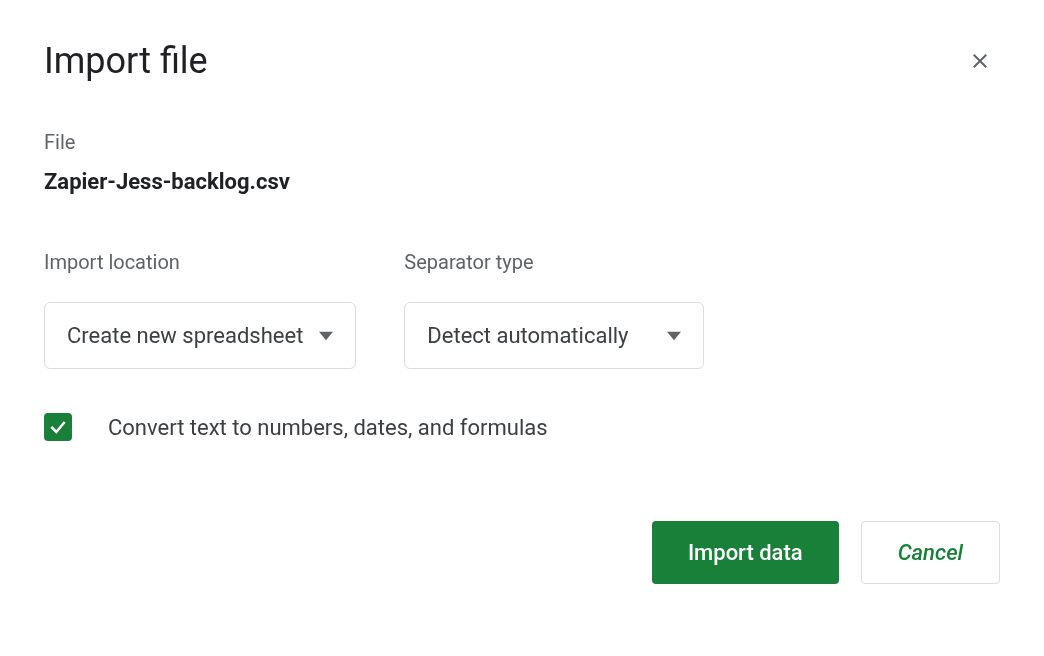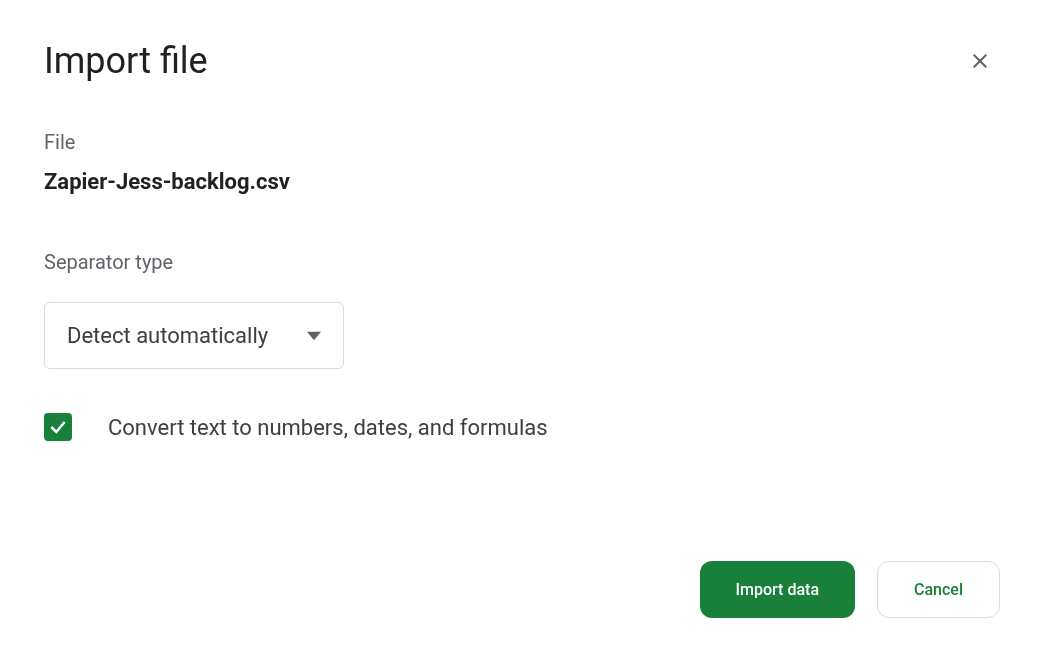--- a/index.html
+++ b/index.html
@@ -118,54 +118,63 @@
       color: #3c4043;
       font-weight: 400;
     }
     .dialog-actions {
       display: flex;
       justify-content: flex-end;
       gap: 22px;
     }
     .btn {
       padding: 18px 36px;
-      font-size: 16px;
+      font-size: 22px;
       font-weight: 500;
-      border-radius: 12px;
+      border-radius: 4px;
       cursor: pointer;
       font-family: inherit;
-      margin-top: 40px;
     }
     .btn-primary {
       background: #188038;
       color: #ffffff;
       border: none;
     }
     .btn-secondary {
       background: #ffffff;
       color: #188038;
       border: 1px solid #dadce0;
+      font-style: italic;
     }
   </style>
 </head>
 <body>
 
 <div class="dialog-header">
   <h1 class="dialog-title">Import file</h1>
   <button class="close-btn">
     <svg viewBox="0 0 24 24">
       <path d="M19 6.41L17.59 5 12 10.59 6.41 5 5 6.41 10.59 12 5 17.59 6.41 19 12 13.41 17.59 19 19 17.59 13.41 12z" fill="#5f6368"></path>
     </svg>
   </button>
 </div>
 
 <div class="field-label">File</div>
 <div class="file-name">Zapier-Jess-backlog.csv</div>
 
 <div class="selects-row">
+  <div class="select-group">
+    <div class="select-label">Import location</div>
+    <div class="select-dropdown">
+      <span>Create new spreadsheet</span>
+      <svg viewBox="0 0 10 6">
+        <path d="M0 0 L5 6 L10 0 Z"></path>
+      </svg>
+    </div>
+  </div>
   <div class="select-group">
     <div class="select-label">Separator type</div>
     <div class="select-dropdown">
       <span>Detect automatically</span>
       <svg viewBox="0 0 10 6">
         <path d="M0 0 L5 6 L10 0 Z"></path>
       </svg>
     </div>
   </div>
 </div>

